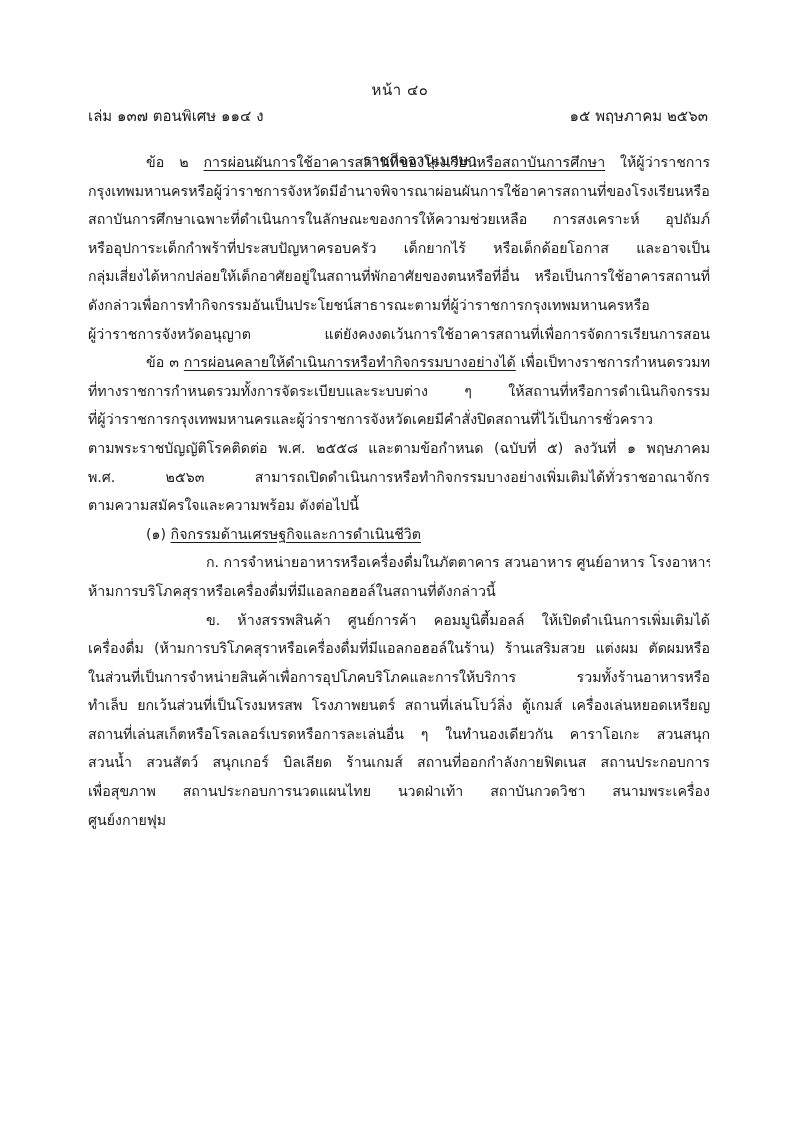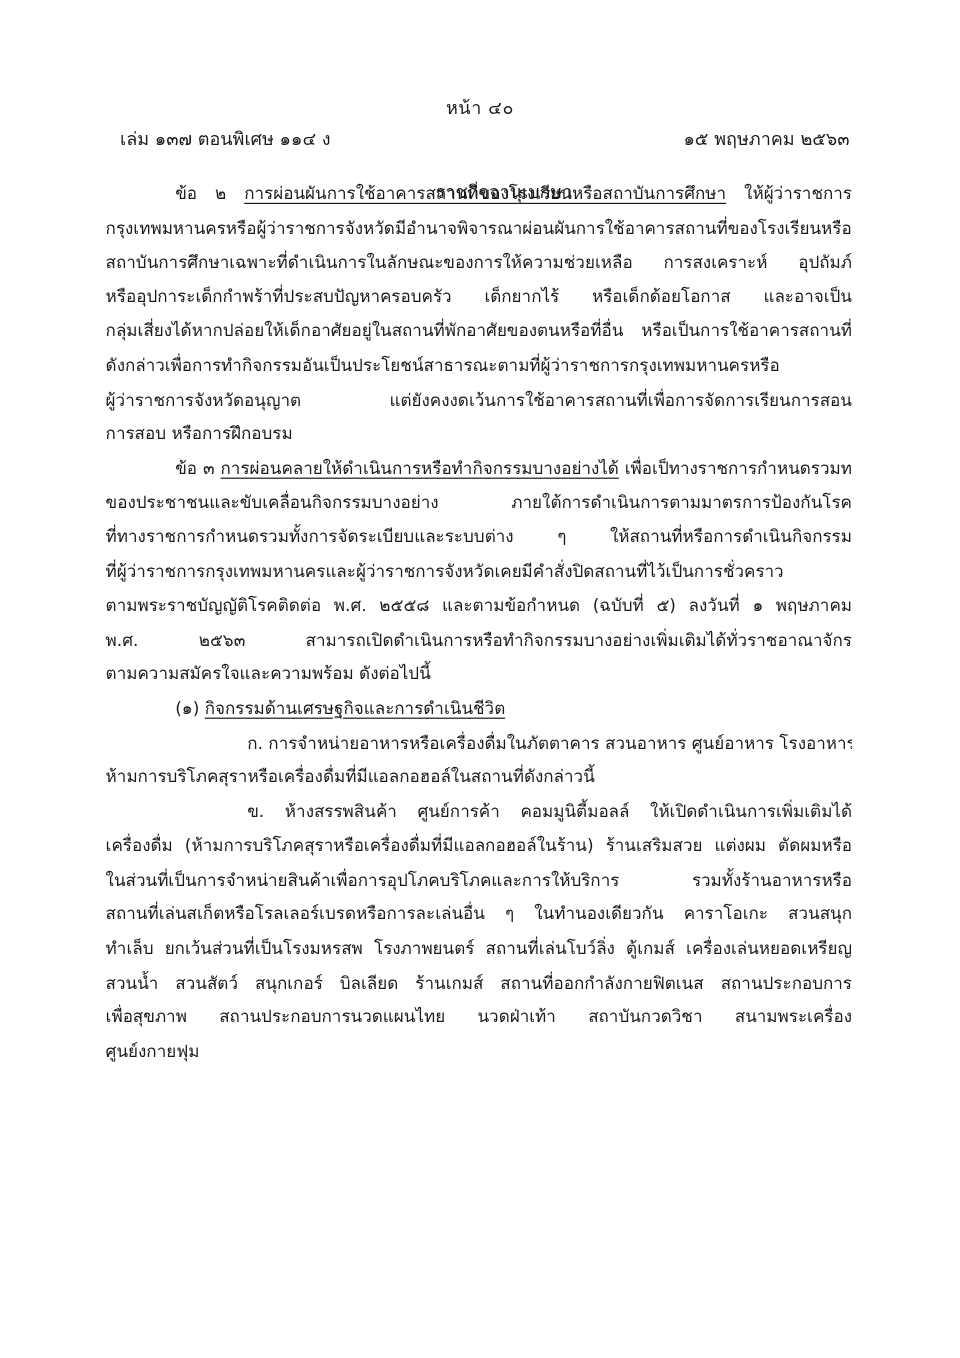--- a/index.html
+++ b/index.html
@@ -36,21 +36,21 @@
       left: 88px;
       width: 620px;
       height: 22px;
       font-size: 15px;
     }
     .header-line span {
       position: absolute;
       top: 0;
       white-space: nowrap;
     }
-    .hl-vol { left: 12px; }
+    .hl-vol { left: 0; }
     .hl-gazette { left: 275px; margin-top: 44px; }
     .hl-date { right: 0; text-align: center; }
 
     .body-text {
       position: absolute;
       left: 88px;
       top: 148px;
       width: 622px;
       font-size: 14.2px;
       line-height: 28.6px;
@@ -87,49 +87,47 @@
     <div>
       <div class="line ind1">
         <span>ข้อ   ๒ </span><span class="u">การผ่อนผันการใช้อาคารสถานที่ของโรงเรียนหรือสถาบันการศึกษา</span><span> ให้ผู้ว่าราชการ</span>
       </div>
       <div class="line">กรุงเทพมหานครหรือผู้ว่าราชการจังหวัดมีอำนาจพิจารณาผ่อนผันการใช้อาคารสถานที่ของโรงเรียนหรือ</div>
       <div class="line">สถาบันการศึกษาเฉพาะที่ดำเนินการในลักษณะของการให้ความช่วยเหลือ การสงเคราะห์ อุปถัมภ์</div>
       <div class="line">หรืออุปการะเด็กกำพร้าที่ประสบปัญหาครอบครัว เด็กยากไร้ หรือเด็กด้อยโอกาส และอาจเป็น</div>
       <div class="line">กลุ่มเสี่ยงได้หากปล่อยให้เด็กอาศัยอยู่ในสถานที่พักอาศัยของตนหรือที่อื่น หรือเป็นการใช้อาคารสถานที่</div>
       <div class="line">ดังกล่าวเพื่อการทำกิจกรรมอันเป็นประโยชน์สาธารณะตามที่ผู้ว่าราชการกรุงเทพมหานครหรือ</div>
       <div class="line">ผู้ว่าราชการจังหวัดอนุญาต แต่ยังคงงดเว้นการใช้อาคารสถานที่เพื่อการจัดการเรียนการสอน</div>
-      <div class="line last">การสอบ หรือการฝึกอบรม</div>
     </div>
 
     <div>
       <div class="line ind1">
         <span>ข้อ   ๓ </span><span class="u">การผ่อนคลายให้ดำเนินการหรือทำกิจกรรมบางอย่างได้</span><span> เพื่อเป็ทางราชการกำหนดรวมท</span>
       </div>
-      <div class="line">ของประชาชนและขับเคลื่อนกิจกรรมบางอย่าง ภายใต้การดำเนินการตามมาตรการป้องกันโรค</div>
       <div class="line">ที่ทางราชการกำหนดรวมทั้งการจัดระเบียบและระบบต่าง ๆ ให้สถานที่หรือการดำเนินกิจกรรม</div>
       <div class="line">ที่ผู้ว่าราชการกรุงเทพมหานครและผู้ว่าราชการจังหวัดเคยมีคำสั่งปิดสถานที่ไว้เป็นการชั่วคราว</div>
       <div class="line">ตามพระราชบัญญัติโรคติดต่อ พ.ศ. ๒๕๕๘ และตามข้อกำหนด (ฉบับที่ ๕) ลงวันที่ ๑ พฤษภาคม</div>
       <div class="line">พ.ศ. ๒๕๖๓ สามารถเปิดดำเนินการหรือทำกิจกรรมบางอย่างเพิ่มเติมได้ทั่วราชอาณาจักร</div>
       <div class="line last">ตามความสมัครใจและความพร้อม ดังต่อไปนี้</div>
     </div>
 
     <div class="line last ind1">
       <span>(๑)   </span><span class="u">กิจกรรมด้านเศรษฐกิจและการดำเนินชีวิต</span>
     </div>
 
     <div>
       <div class="line ind2">ก. การจำหน่ายอาหารหรือเครื่องดื่มในภัตตาคาร สวนอาหาร ศูนย์อาหาร โรงอาหาร</div>
       <div class="line last">ห้ามการบริโภคสุราหรือเครื่องดื่มที่มีแอลกอฮอล์ในสถานที่ดังกล่าวนี้</div>
     </div>
 
     <div>
       <div class="line ind2">ข. ห้างสรรพสินค้า ศูนย์การค้า คอมมูนิตี้มอลล์ ให้เปิดดำเนินการเพิ่มเติมได้</div>
       <div class="line">เครื่องดื่ม (ห้ามการบริโภคสุราหรือเครื่องดื่มที่มีแอลกอฮอล์ในร้าน) ร้านเสริมสวย แต่งผม ตัดผมหรือ</div>
       <div class="line">ในส่วนที่เป็นการจำหน่ายสินค้าเพื่อการอุปโภคบริโภคและการให้บริการ รวมทั้งร้านอาหารหรือ</div>
+      <div class="line">ทำเล็บ ยกเว้นส่วนที่เป็นโรงมหรสพ โรงภาพยนตร์ สถานที่เล่นโบว์ลิ่ง ตู้เกมส์ เครื่องเล่นหยอดเหรียญ</div>
       <div class="line">สถานที่เล่นสเก็ตหรือโรลเลอร์เบรดหรือการละเล่นอื่น ๆ ในทำนองเดียวกัน คาราโอเกะ สวนสนุก</div>
-      <div class="line">ทำเล็บ ยกเว้นส่วนที่เป็นโรงมหรสพ โรงภาพยนตร์ สถานที่เล่นโบว์ลิ่ง ตู้เกมส์ เครื่องเล่นหยอดเหรียญ</div>
       <div class="line">สวนน้ำ สวนสัตว์ สนุกเกอร์ บิลเลียด ร้านเกมส์ สถานที่ออกกำลังกายฟิตเนส สถานประกอบการ</div>
       <div class="line">เพื่อสุขภาพ สถานประกอบการนวดแผนไทย นวดฝ่าเท้า สถาบันกวดวิชา สนามพระเครื่อง</div>
       <div class="line last">ศูนย์งกายฟุม</div>
     </div>
 
   </div>
 </div>
 
 </body></html>

